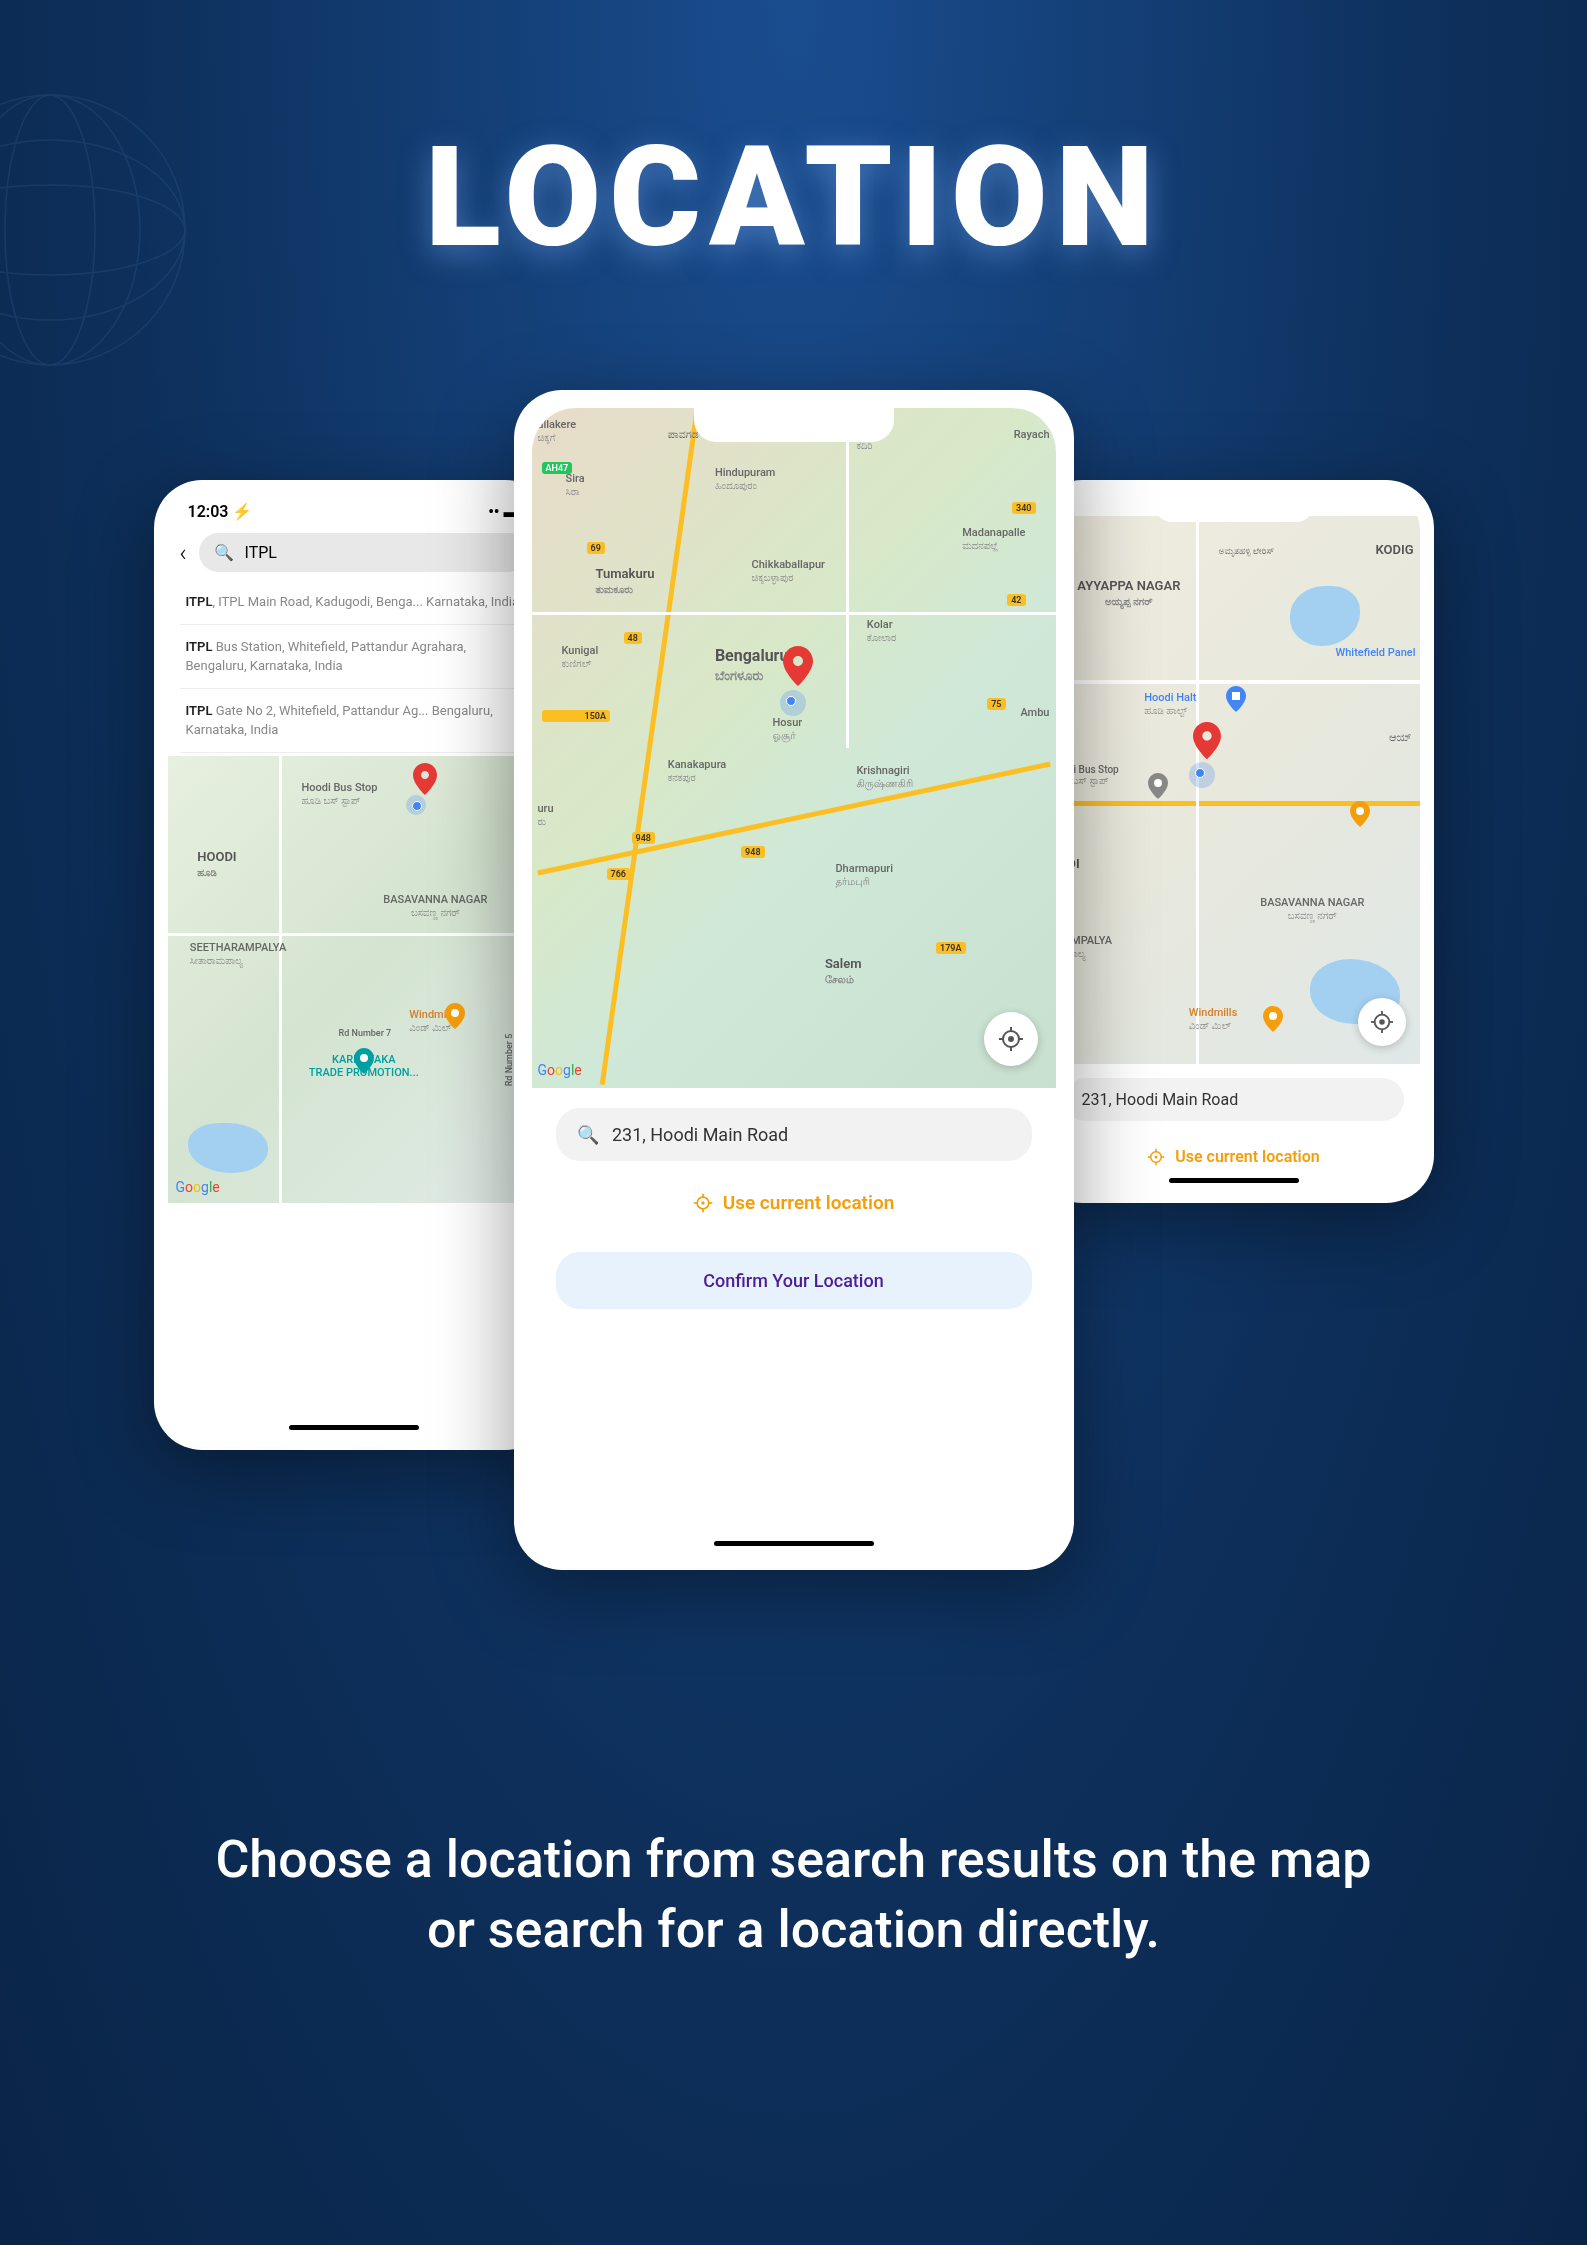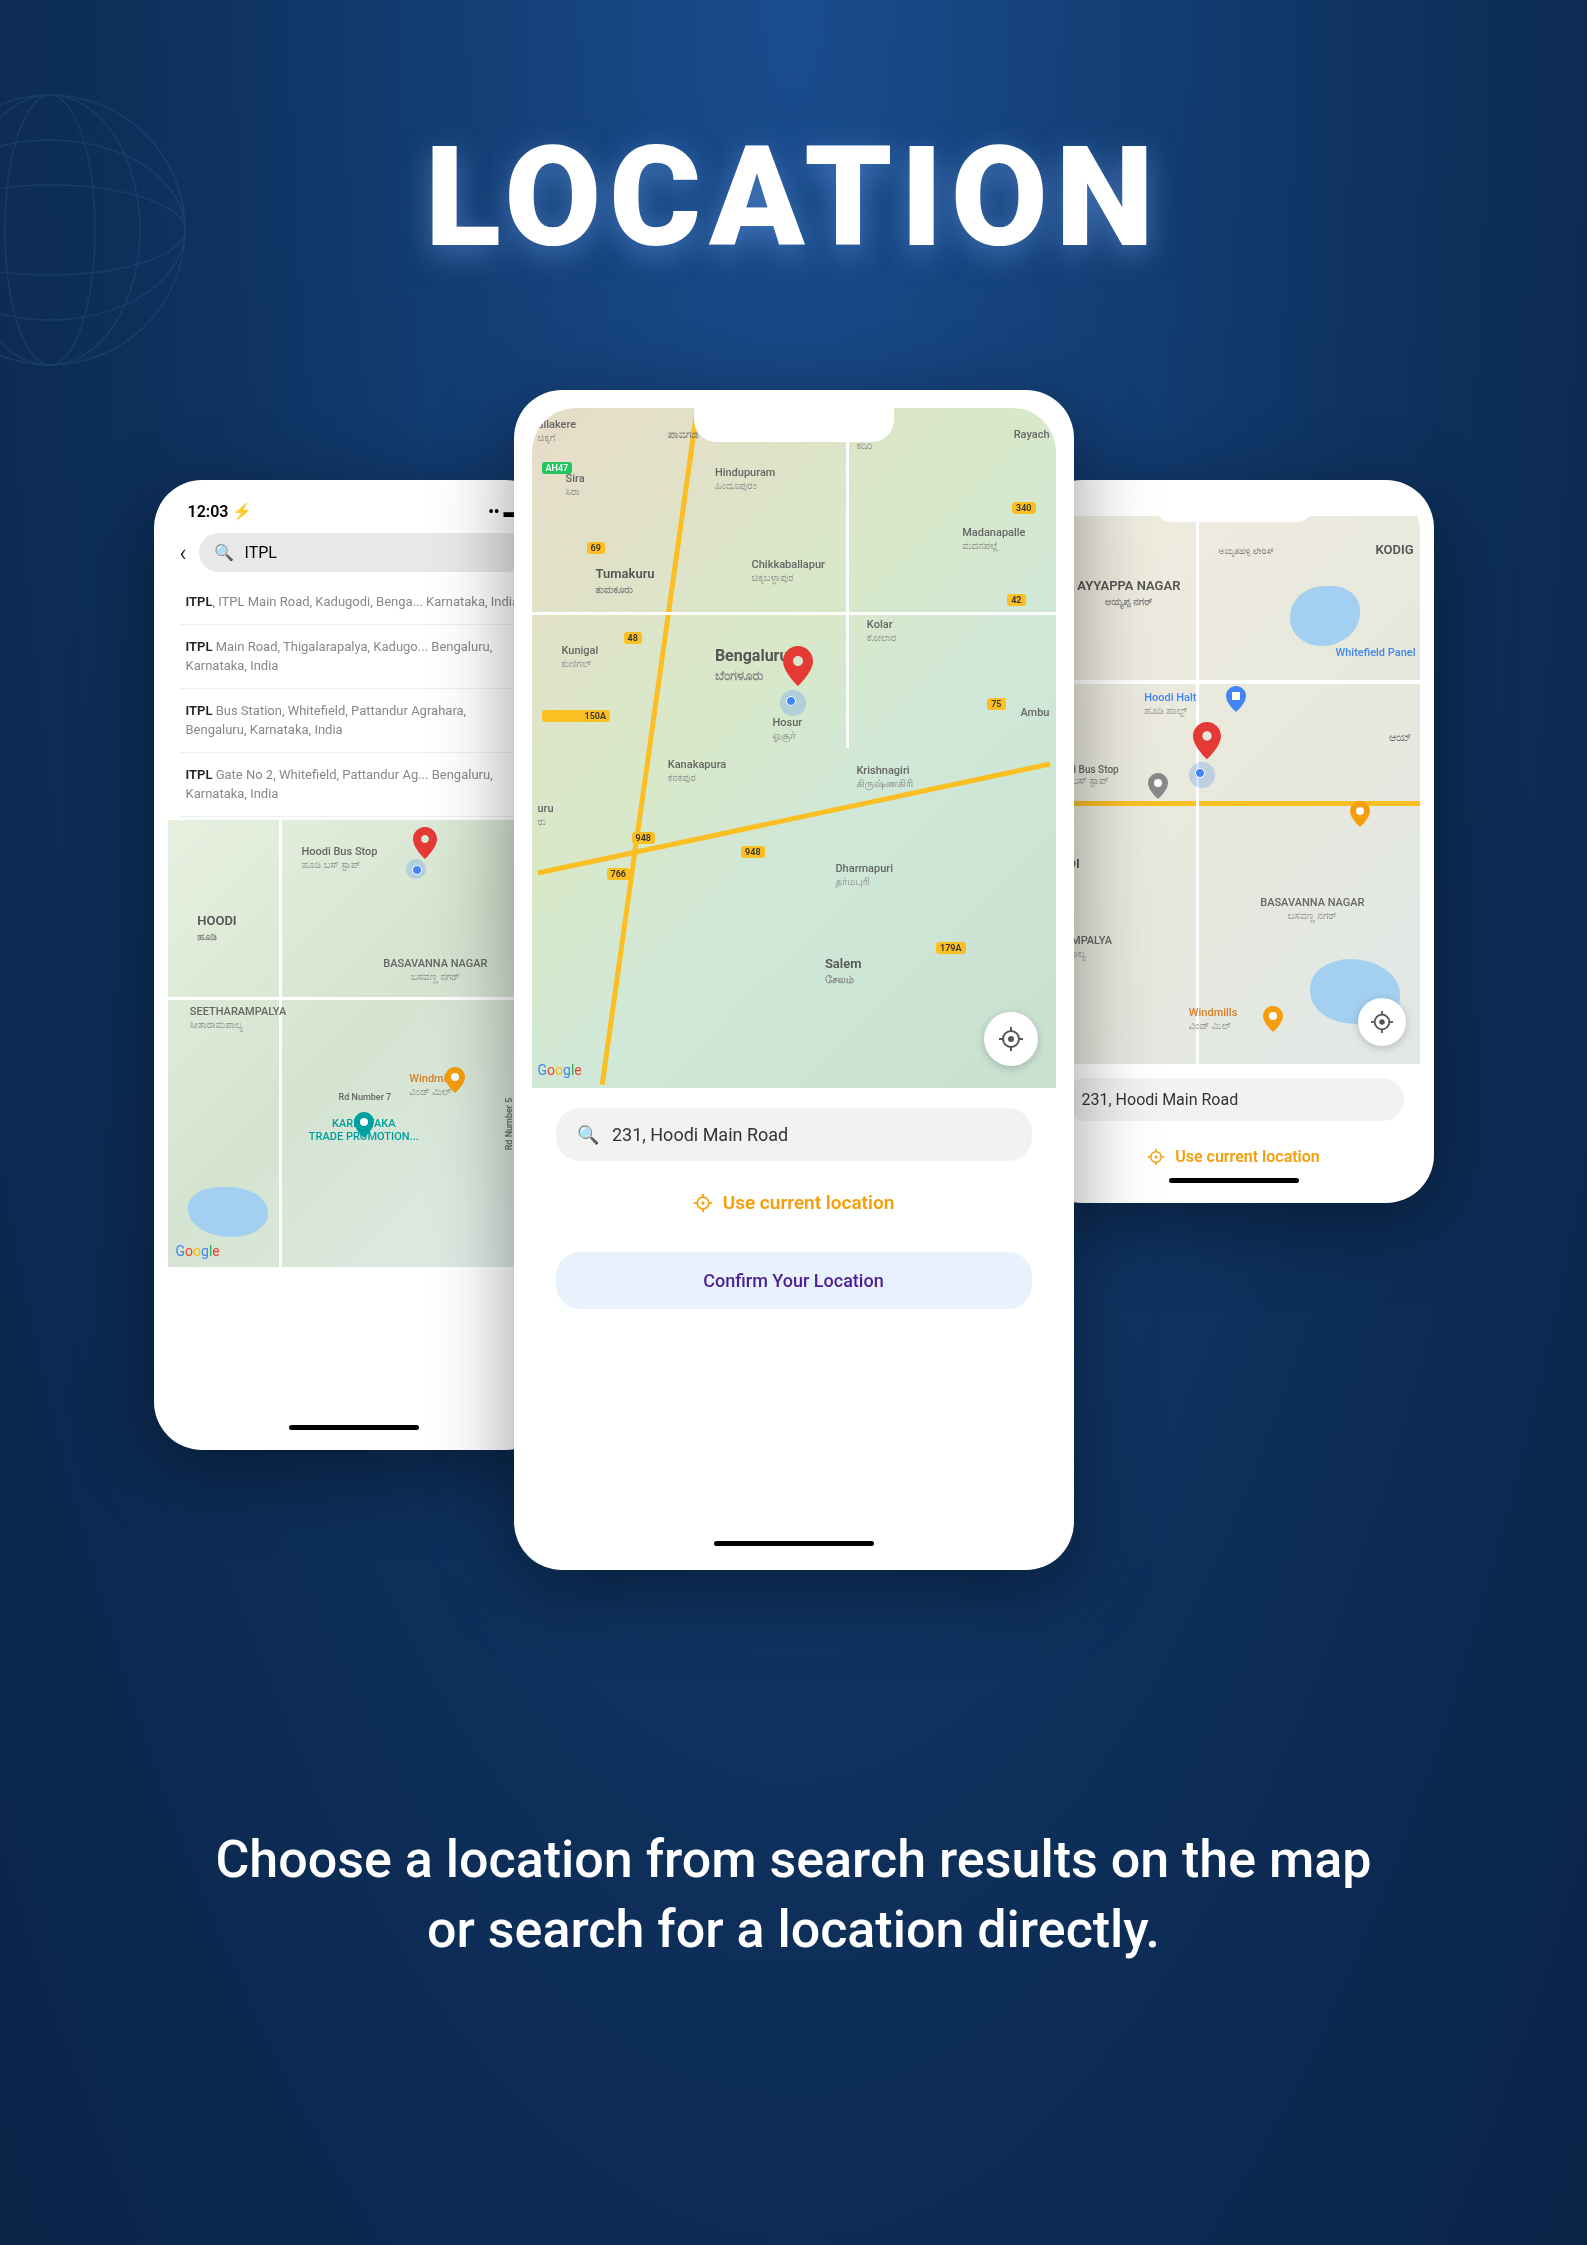--- a/index.html
+++ b/index.html
@@ -104,21 +104,20 @@
       </div>
       <div class="search-header">
         <span class="back-btn">‹</span>
         <div class="search-box-left">
           <span>🔍</span>
           <input type="text" value="ITPL" style="">
         </div>
       </div>
       <div class="search-results">
         <div class="result-item"><strong>ITPL</strong><span>, ITPL Main Road, Kadugodi, Benga... Karnataka, India</span></div>
-        <div class="result-item"><strong>ITPL</strong><span> Main Road, Thigalarapalya, Kadugo... Bengaluru, Karnataka, India</span></div>
         <div class="result-item"><strong>ITPL</strong><span> Bus Station, Whitefield, Pattandur Agrahara, Bengaluru, Karnataka, India</span></div>
         <div class="result-item"><strong>ITPL</strong><span> Gate No 2, Whitefield, Pattandur Ag... Bengaluru, Karnataka, India</span></div>
       </div>
       <div class="map-area-left">
         <div class="road-line" style="top:0;left:0;width:100%;height:3px;"></div>
         <div class="road-line" style="top:0;left:30%;width:3px;height:100%;"></div>
         <div class="road-line" style="top:40%;left:0;width:100%;height:3px;"></div>
         <div class="water" style="bottom:30px;left:20px;width:80px;height:50px;border-radius:40% 50% 45% 55%;"></div>
         <div class="map-pin map-pin-red" style="top:10px;left:66%;"><svg viewBox="0 0 24 32">
               <path d="M12 0C5.4 0 0 5.4 0 12c0 9 12 20 12 20s12-11 12-20c0-6.6-5.4-12-12-12zm0 16c-2.2 0-4-1.8-4-4s1.8-4 4-4 4 1.8 4 4-1.8 4-4 4z"></path>

